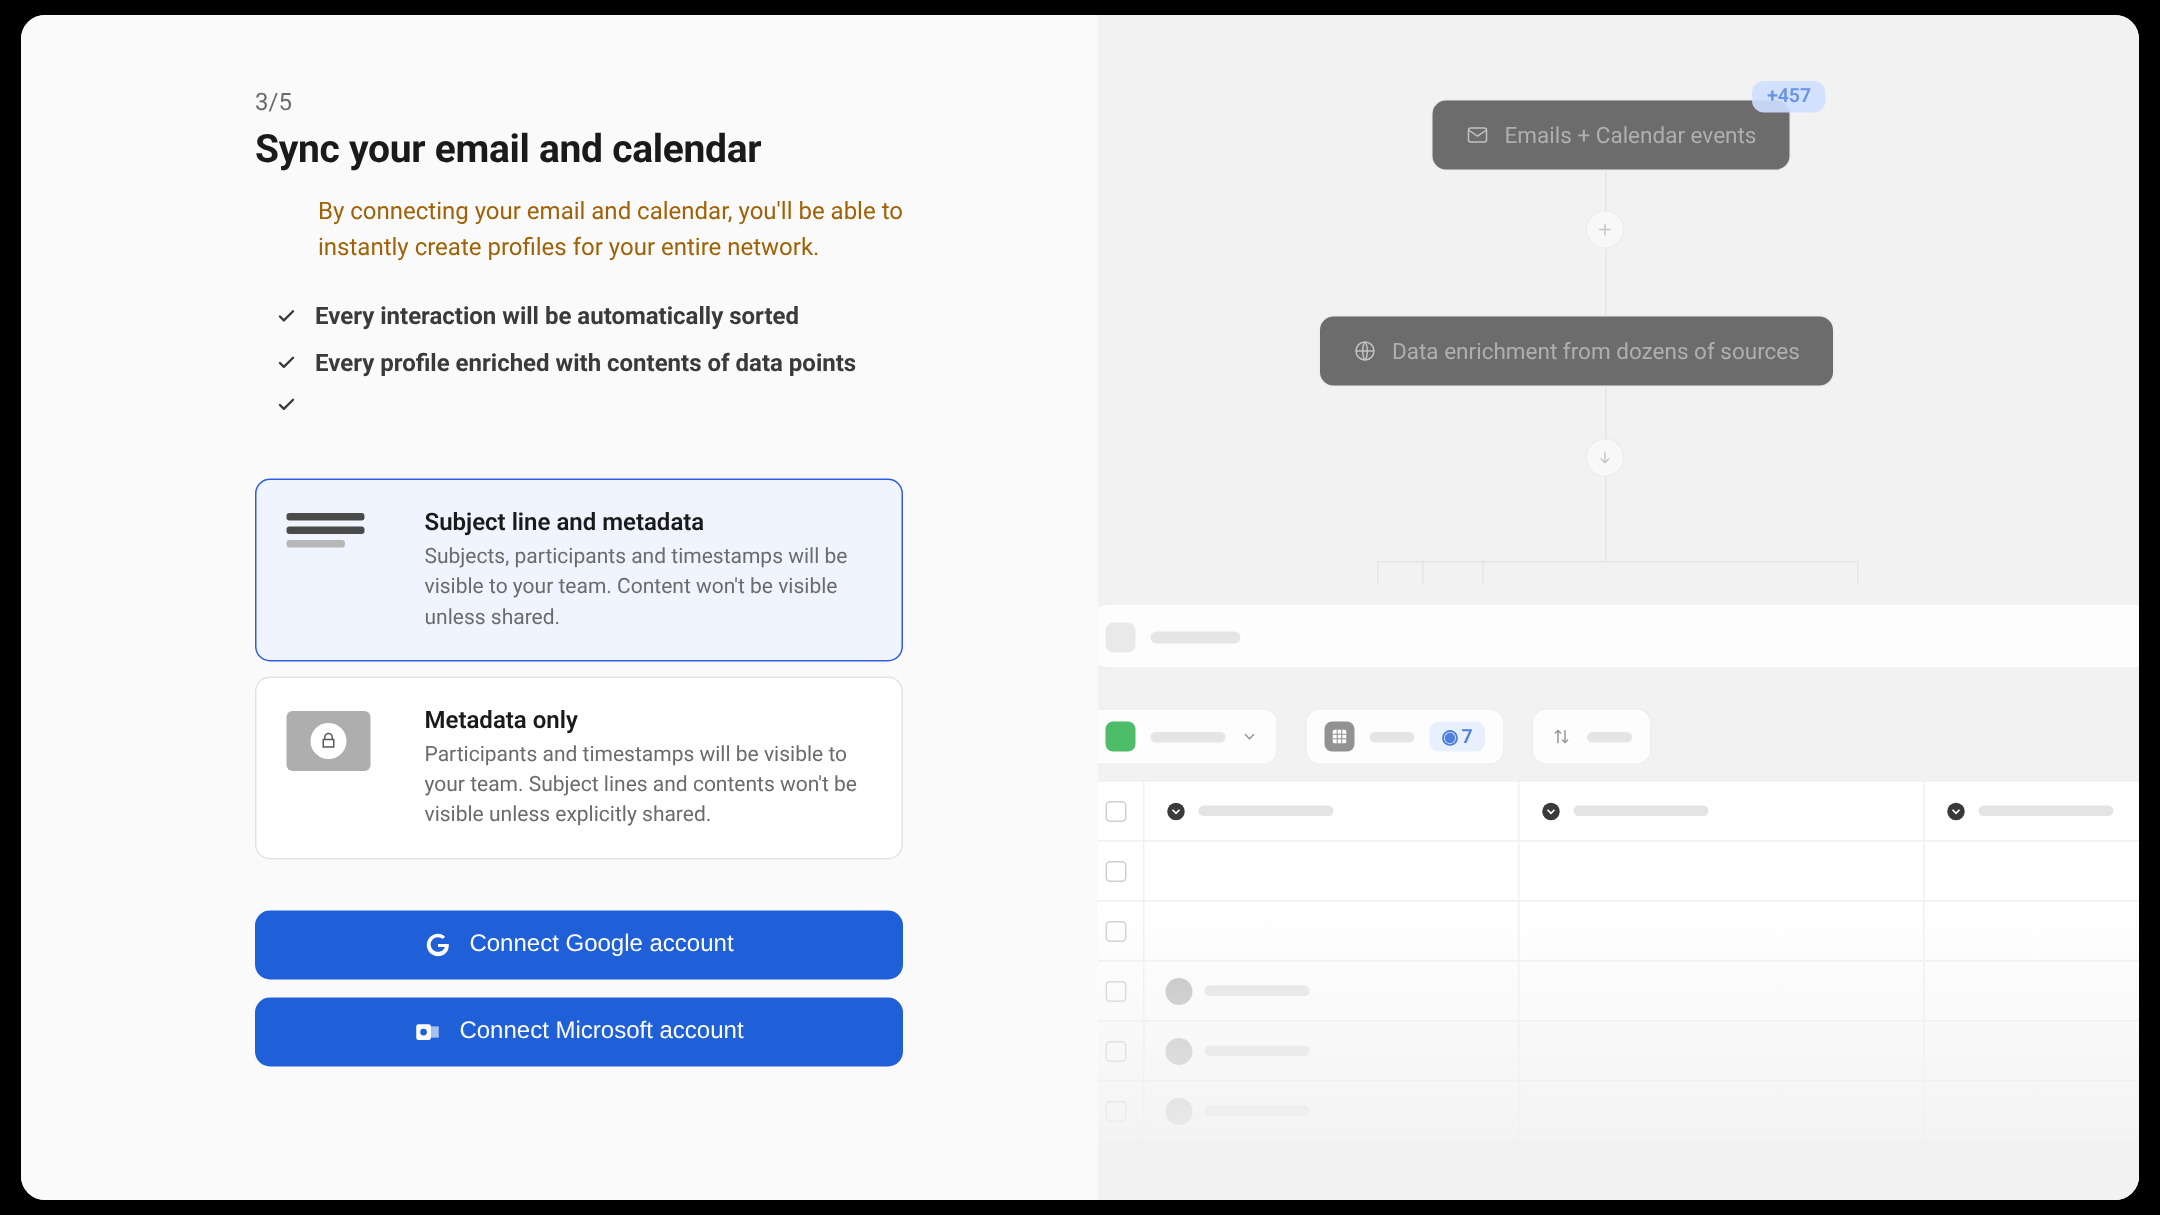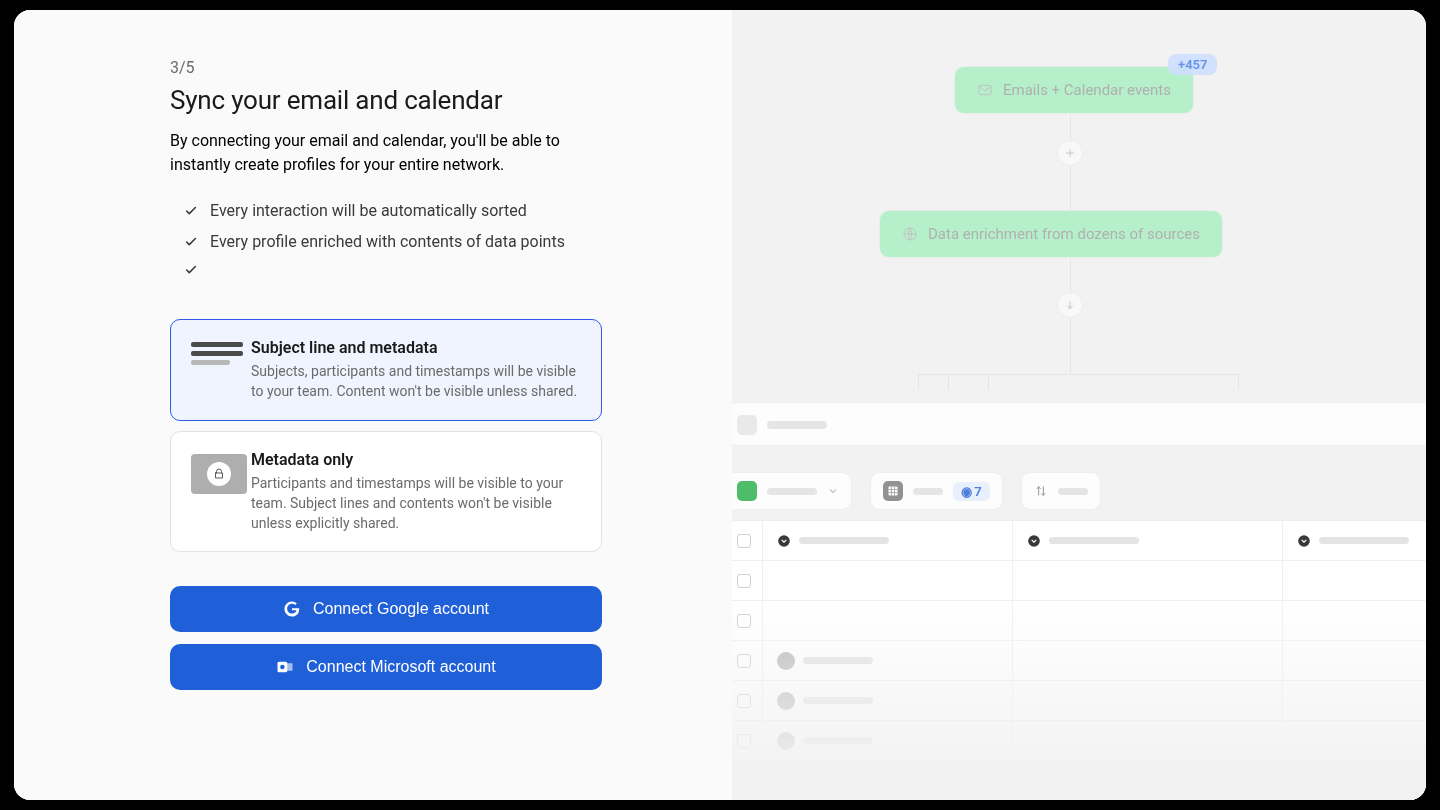--- a/index.html
+++ b/index.html
@@ -35,54 +35,56 @@
   position: relative;
   overflow: hidden;
 }
 .step-indicator {
   font-size: 16px;
   color: #6b6b6b;
   margin-bottom: 8px;
 }
 .headline {
   font-size: 26px;
-  font-weight: 400;
+  font-weight: 700;
   color: #1a1a1a;
   margin-bottom: 14px;
   letter-spacing: -0.2px;
 }
 .subtext {
   font-size: 16px;
-  color: #000000;
+  color: #a16207;
   line-height: 1.5;
   margin-bottom: 18px;
+  margin-left: 42px;
 }
 .checklist {
   list-style: none;
   margin-bottom: 36px;
+  font-weight: bold;
 }
 .checklist li {
   display: flex;
   align-items: center;
   gap: 12px;
   font-size: 16px;
   color: #3a3a3a;
   padding: 6px 0 6px 14px;
 }
 .check-mark {
   width: 14px;
   height: 14px;
   flex-shrink: 0;
 }
 .option-card {
   border: 1px solid #e3e3e3;
   border-radius: 10px;
   padding: 18px 20px;
   display: flex;
-  gap: 4px;
+  gap: 36px;
   margin-bottom: 10px;
   background: #fff;
   cursor: pointer;
 }
 .option-card.selected {
   border: 1.5px solid #2e5ce6;
   background: #f0f4ff;
 }
 .option-icon {
   width: 56px;
@@ -154,21 +156,21 @@
 }
 .cursor-hand {
   position: absolute;
   left: 50%;
   top: 32px;
   transform: translateX(16px);
 }
 
 .pill {
   position: absolute;
-  background: #86efac;
+  background: #000000;
   border: 1px solid #e8e8e8;
   border-radius: 10px;
   padding: 14px 22px;
   display: flex;
   align-items: center;
   gap: 10px;
   font-size: 15px;
   color: #7a7a7a;
   opacity: 0.55;
 }

